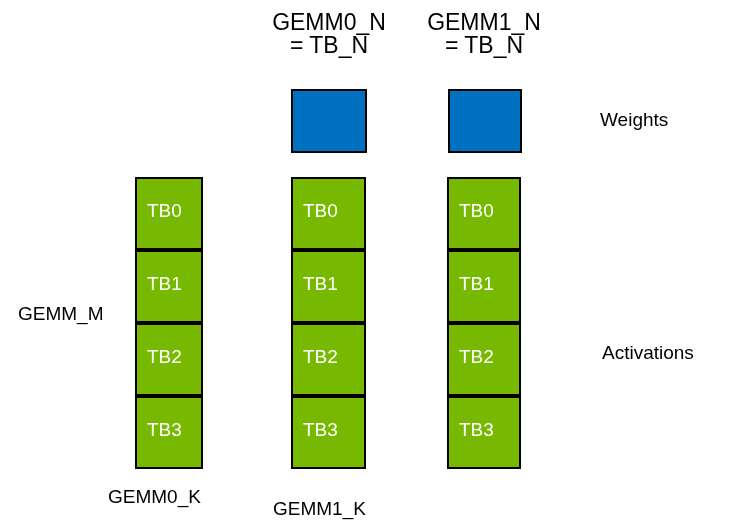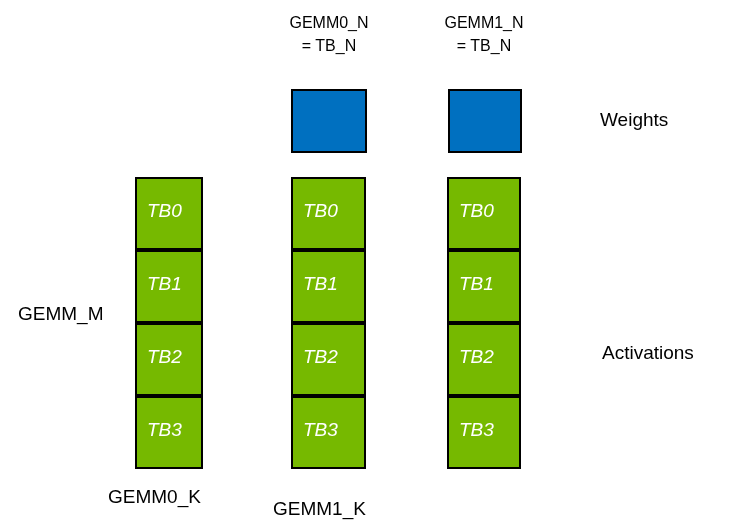--- a/index.html
+++ b/index.html
@@ -20,21 +20,21 @@
     width: 742px;
     height: 529px;
     background: var(--color-background);
     overflow: hidden;
   }
   .top-label {
     position: absolute;
     top: 11px;
     width: 150px;
     text-align: center;
-    font-size: 16px;
+    font-size: 23px;
     line-height: 23px;
     color: var(--color-label-text);
     white-space: nowrap;
   }
   .top-label span { display: block; }
   .side-label, .dim-label {
     position: absolute;
     font-size: 19px;
     line-height: 23px;
     color: var(--color-label-text);
@@ -44,21 +44,20 @@
     position: absolute;
     box-sizing: border-box;
     border: 2px solid var(--color-outline);
     background: var(--color-weights-fill);
   }
   .tb-column {
     position: absolute;
     top: 177px;
     display: flex;
     flex-direction: column;
-    font-style: italic;
   }
   .tb-cell {
     box-sizing: border-box;
     width: 100%;
     height: 73px;
     border: 2px solid var(--color-outline);
     background: var(--color-activations-fill);
     display: flex;
     align-items: center;
     padding-left: 10px;

